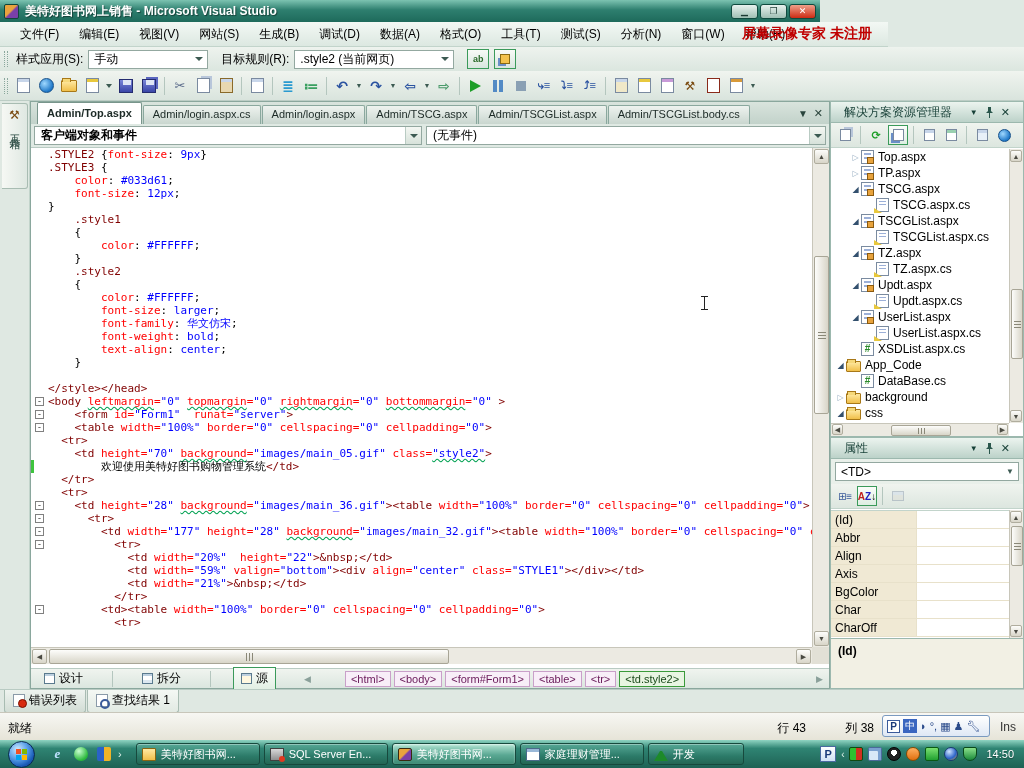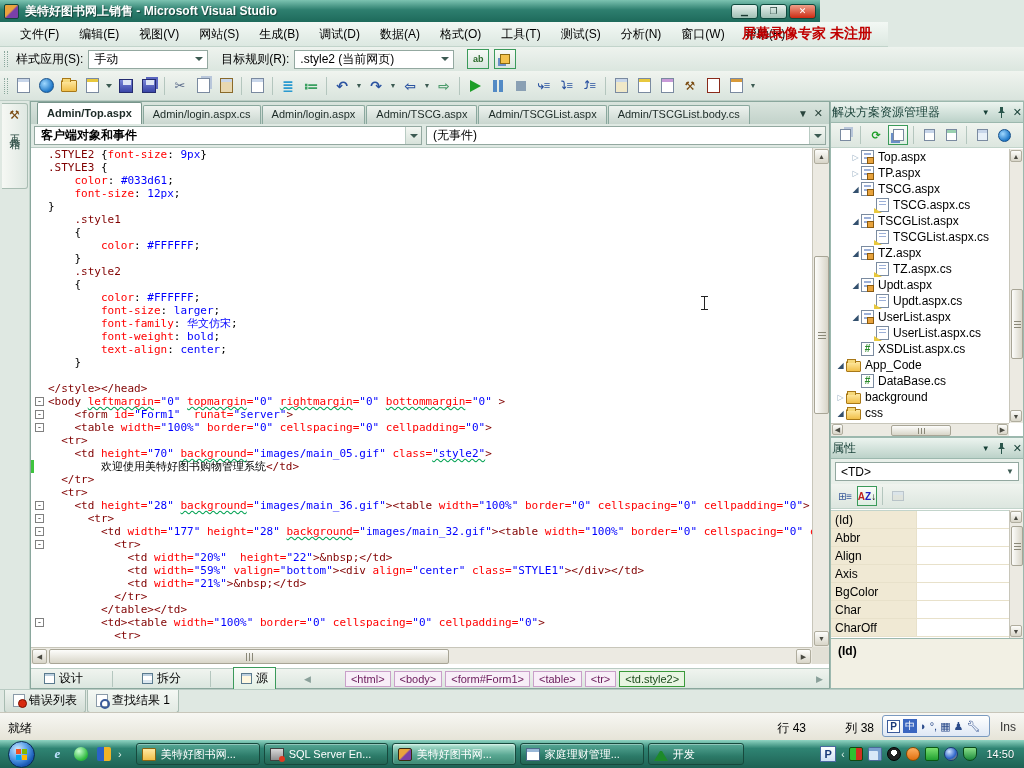--- a/index.html
+++ b/index.html
@@ -96,21 +96,21 @@
   .crumbs{display:flex;gap:3px;align-items:center;margin-left:16px}
   .crumb{background:#f8eef8;border:1px solid #c9a0c9;color:#6a1a5a;font-size:11px;padding:1px 5px;white-space:nowrap}
   .crumb.current{background:#e8f5e2;border:1px solid #3a9a3a;color:#1a4a1a}
   .cnav{color:#8aa09a;font-size:9px}
 
   
   .rightcol{position:absolute;left:830px;top:101px;width:194px;height:588px;background:#dfe8e2}
   .panel{position:absolute;left:0;width:194px;border:1px solid #9cb8ae;background:#fff}
   #solution-explorer{top:0;height:336px}
   #properties{top:336px;height:252px}
-  .panel-title{height:21px;background:linear-gradient(#ecf4ef,#bcd2c9);border-bottom:1px solid #9cb8ae;display:flex;align-items:center;padding:0 1px;color:#163f36;white-space:nowrap}
+  .panel-title{height:21px;background:linear-gradient(#ecf4ef,#bcd2c9);border-bottom:1px solid #9cb8ae;display:flex;align-items:center;padding:0 13px;color:#163f36;white-space:nowrap}
   .pt-icons{margin-left:auto;display:flex;gap:7px;align-items:center;color:#163f36;font-size:10px}
   .pt-icons svg{display:block}
   .panel-toolbar{height:25px;background:linear-gradient(#f0f4ef,#dce6df);border-bottom:1px solid #c2d4cb;display:flex;align-items:center;gap:2px;padding-left:4px}
   .ptbtn{width:20px;height:20px;display:flex;align-items:center;justify-content:center;font-size:11px}
   .ptbtn.boxed{border:1px solid #3a9a5a;background:linear-gradient(#fbfdfa,#ddeee2)}
   .ptbtn.disabled{opacity:.4}
 
   .tree{position:absolute;left:0;top:47px;right:0;bottom:13px;overflow:hidden;background:#fff}
   .trow{height:16px;display:flex;align-items:center;font-size:12px;white-space:nowrap}
   .arr{width:11px;flex:none;font-size:8px;text-align:center}
@@ -420,21 +420,20 @@
       <div class="code-line"><span class="gut"></span><span class="ct"><span class="tok-p">  </span><span class="tok-t">&lt;/tr&gt;</span></span></div>
       <div class="code-line"><span class="gut"></span><span class="ct"><span class="tok-p">  </span><span class="tok-t">&lt;tr&gt;</span></span></div>
       <div class="code-line"><span class="gut"><span class="fold">-</span></span><span class="ct"><span class="tok-p">    </span><span class="tok-t">&lt;td </span><span class="tok-a">height=</span><span class="tok-v">"28"</span><span class="tok-p"> </span><span class="tok-w">background</span><span class="tok-a">=</span><span class="tok-v">"images/main_36.gif"</span><span class="tok-t">&gt;&lt;table </span><span class="tok-a">width=</span><span class="tok-v">"100%"</span><span class="tok-p"> </span><span class="tok-a">border=</span><span class="tok-v">"0"</span><span class="tok-p"> </span><span class="tok-a">cellspacing=</span><span class="tok-v">"0"</span><span class="tok-p"> </span><span class="tok-a">cellpadding=</span><span class="tok-v">"0"</span><span class="tok-t">&gt;</span></span></div>
       <div class="code-line"><span class="gut"><span class="fold">-</span></span><span class="ct"><span class="tok-p">      </span><span class="tok-t">&lt;tr&gt;</span></span></div>
       <div class="code-line"><span class="gut"><span class="fold">-</span></span><span class="ct"><span class="tok-p">        </span><span class="tok-t">&lt;td </span><span class="tok-a">width=</span><span class="tok-v">"177"</span><span class="tok-p"> </span><span class="tok-a">height=</span><span class="tok-v">"28"</span><span class="tok-p"> </span><span class="tok-w">background</span><span class="tok-a">=</span><span class="tok-v">"images/main_32.gif"</span><span class="tok-t">&gt;&lt;table </span><span class="tok-a">width=</span><span class="tok-v">"100%"</span><span class="tok-p"> </span><span class="tok-a">border=</span><span class="tok-v">"0"</span><span class="tok-p"> </span><span class="tok-a">cellspacing=</span><span class="tok-v">"0"</span><span class="tok-p"> </span><span class="tok-a">cellpadding</span></span></div>
       <div class="code-line"><span class="gut"><span class="fold">-</span></span><span class="ct"><span class="tok-p">          </span><span class="tok-t">&lt;tr&gt;</span></span></div>
       <div class="code-line"><span class="gut"></span><span class="ct"><span class="tok-p">            </span><span class="tok-t">&lt;td </span><span class="tok-a">width=</span><span class="tok-v">"20%"</span><span class="tok-p">  </span><span class="tok-a">height=</span><span class="tok-v">"22"</span><span class="tok-t">&gt;</span><span class="tok-t">&amp;nbsp;</span><span class="tok-t">&lt;/td&gt;</span></span></div>
       <div class="code-line"><span class="gut"></span><span class="ct"><span class="tok-p">            </span><span class="tok-t">&lt;td </span><span class="tok-a">width=</span><span class="tok-v">"59%"</span><span class="tok-p"> </span><span class="tok-a">valign=</span><span class="tok-v">"bottom"</span><span class="tok-t">&gt;&lt;div </span><span class="tok-a">align=</span><span class="tok-v">"center"</span><span class="tok-p"> </span><span class="tok-a">class=</span><span class="tok-v">"STYLE1"</span><span class="tok-t">&gt;&lt;/div&gt;&lt;/td&gt;</span></span></div>
       <div class="code-line"><span class="gut"></span><span class="ct"><span class="tok-p">            </span><span class="tok-t">&lt;td </span><span class="tok-a">width=</span><span class="tok-v">"21%"</span><span class="tok-t">&gt;</span><span class="tok-t">&amp;nbsp;</span><span class="tok-t">&lt;/td&gt;</span></span></div>
       <div class="code-line"><span class="gut"></span><span class="ct"><span class="tok-p">          </span><span class="tok-t">&lt;/tr&gt;</span></span></div>
-      <div class="code-line"><span class="gut"></span><span class="ct"><span class="tok-p">        </span><span class="tok-t">&lt;/table&gt;&lt;/td&gt;</span></span></div>
       <div class="code-line"><span class="gut"><span class="fold">-</span></span><span class="ct"><span class="tok-p">        </span><span class="tok-t">&lt;td&gt;&lt;table </span><span class="tok-a">width=</span><span class="tok-v">"100%"</span><span class="tok-p"> </span><span class="tok-a">border=</span><span class="tok-v">"0"</span><span class="tok-p"> </span><span class="tok-a">cellspacing=</span><span class="tok-v">"0"</span><span class="tok-p"> </span><span class="tok-a">cellpadding=</span><span class="tok-v">"0"</span><span class="tok-t">&gt;</span></span></div>
       <div class="code-line"><span class="gut"></span><span class="ct"><span class="tok-p">          </span><span class="tok-t">&lt;tr&gt;</span></span></div>
     </div>
 
   <div class="vscroll">
     <div class="sbtn" style="top:1px;left:1px">▲</div>
     <div class="vthumb" style="top:108px;height:158px">
         <span class="gripv"></span>
       </div>
     <div class="sbtn" style="bottom:1px;left:1px">▼</div>

